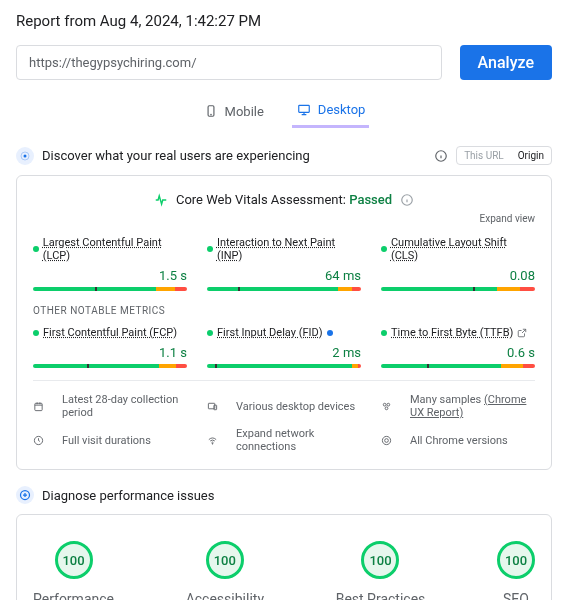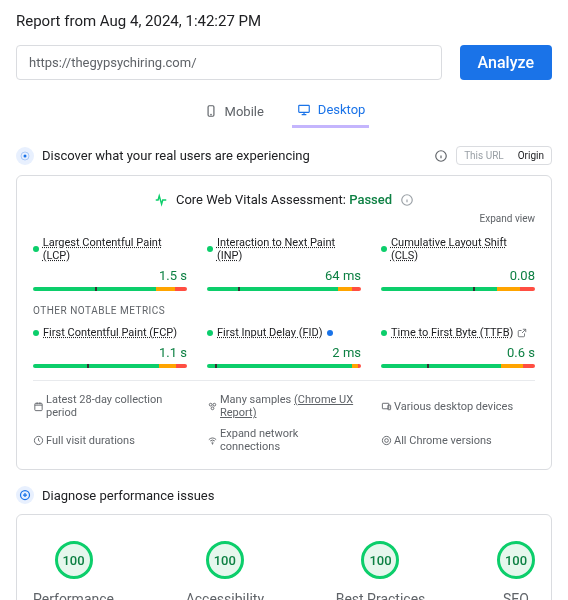--- a/index.html
+++ b/index.html
@@ -35,21 +35,21 @@
 .metric-label { font-size: 11px; color: #202124; text-decoration: underline dotted; }
 .metric-value { text-align: right; font-size: 13px; color: #0d8043; margin-bottom: 4px; }
 .bar { height: 4px; display: flex; border-radius: 2px; overflow: hidden; position: relative; }
 .bar-seg { height: 100%; }
 .bar-seg.g { background: #0cce6b; }
 .bar-seg.o { background: #ffa400; }
 .bar-seg.r { background: #ff4e42; }
 .marker { position: absolute; top: -3px; width: 2px; height: 10px; background: #333; }
 .subhead { font-size: 10px; color: #5f6368; letter-spacing: 0.5px; margin: 14px 0 10px; }
 .notes-grid { display: grid; grid-template-columns: repeat(3, 1fr); gap: 8px 20px; font-size: 11px; color: #5f6368; border-top: 1px solid #e8eaed; padding-top: 12px; margin-top: 6px; }
-.note { display: flex; align-items: center; gap: 2px; }
+.note { display: flex; align-items: center; gap: 18px; }
 .note svg { width: 11px; height: 11px; flex-shrink: 0; }
 .scores { display: flex; justify-content: space-between; gap: 36px; margin: 10px 0 24px; }
 .score { text-align: center; }
 .ring { width: 38px; height: 38px; border-radius: 50%; border: 3px solid #0cce6b; display: flex; align-items: center; justify-content: center; color: #0d8043; font-size: 13px; font-weight: 500; margin: 0 auto 6px; background: #e6f7ed; }
 .score-label { font-size: 14px; color: #5f6368; margin-top: 12px; }
 .link { text-decoration: underline; color: #5f6368; }
 .blue-ind { width:6px; height:6px; border-radius:50%; background:#1a73e8; }
 .share-icon { width:10px; height:10px; }
 a { color: inherit; }
 </style>
@@ -209,32 +209,32 @@
     <div class="notes-grid">
       <div class="note">
           <svg viewBox="0 0 24 24" fill="none" stroke="currentColor" stroke-width="2">
             <rect x="4" y="5" width="16" height="16" rx="2"></rect>
             <path d="M4 9h16M9 3v4M15 3v4"></path>
           </svg>
           <span>Latest 28-day collection period</span>
         </div>
       <div class="note">
           <svg viewBox="0 0 24 24" fill="none" stroke="currentColor" stroke-width="2">
+            <rect x="3" y="5" width="14" height="12" rx="1"></rect>
+            <rect x="15" y="9" width="6" height="10" rx="1"></rect>
+          </svg>
+          <span>Various desktop devices</span>
+        </div>
+      <div class="note">
+          <svg viewBox="0 0 24 24" fill="none" stroke="currentColor" stroke-width="2">
             <circle cx="8" cy="8" r="3"></circle>
             <circle cx="16" cy="8" r="3"></circle>
             <circle cx="12" cy="16" r="3"></circle>
           </svg>
           <span><span>Many samples</span> <a class="link">(Chrome UX Report)</a></span>
-        </div>
-      <div class="note">
-          <svg viewBox="0 0 24 24" fill="none" stroke="currentColor" stroke-width="2">
-            <rect x="3" y="5" width="14" height="12" rx="1"></rect>
-            <rect x="15" y="9" width="6" height="10" rx="1"></rect>
-          </svg>
-          <span>Various desktop devices</span>
         </div>
       <div class="note">
           <svg viewBox="0 0 24 24" fill="none" stroke="currentColor" stroke-width="2">
             <circle cx="12" cy="12" r="9"></circle>
             <path d="M12 7v5l3 2"></path>
           </svg>
           <span>Full visit durations</span>
         </div>
       <div class="note">
           <svg viewBox="0 0 24 24" fill="none" stroke="currentColor" stroke-width="2">

